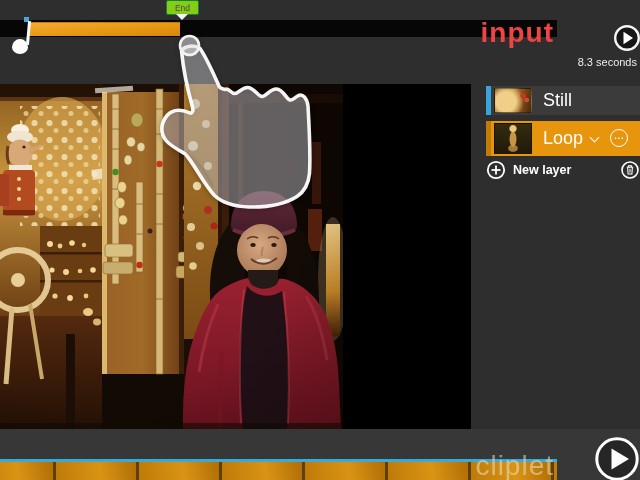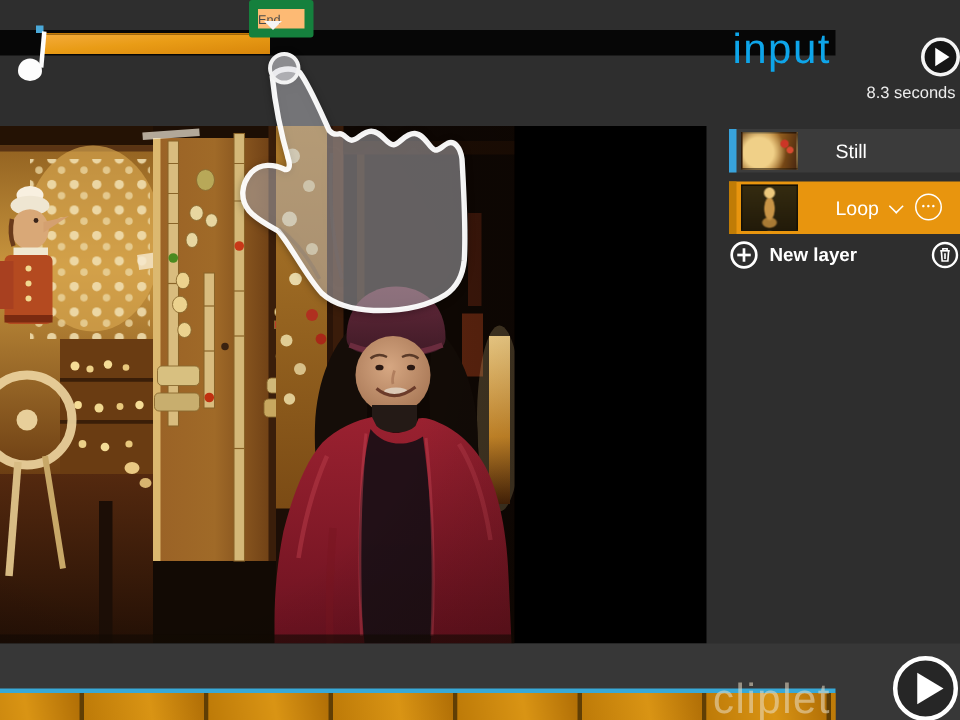--- a/index.html
+++ b/index.html
@@ -6,35 +6,35 @@
   .stage{
     position:relative;width:640px;height:480px;overflow:hidden;
     background:#2e2e2e;font-family:"Liberation Sans",sans-serif;
     -webkit-user-select:none;user-select:none;
   }
   .abs{position:absolute;}
 
   
   .top-track{left:0;top:20px;width:557px;height:17px;background:#060606;}
   .input-label{
-    top:16px;right:86px;font-size:28px;line-height:34px;font-weight:400;
-    color:#0ea5e9;letter-spacing:1px;z-index:5;
+    top:16px;right:86px;font-size:28px;line-height:34px;font-weight:700;
+    color:#ef4444;letter-spacing:1px;z-index:5;
   }
   .trim-bar{
     left:28px;top:22px;width:152px;height:13px;z-index:6;
     background:linear-gradient(to bottom right,#f4ab3a 0%,#e99c16 45%,#d8860a 100%);
     border-top:1px solid #c47a06;
   }
   .trim-start-handle{left:24px;top:17px;width:5px;height:5px;background:#4aa9d9;z-index:7;}
   .note-stem{left:27px;top:21px;width:3px;height:24px;background:#fdfdfd;transform:rotate(5deg);z-index:7;}
   .note-ball{left:12px;top:39px;width:16px;height:15px;background:#fdfdfd;border-radius:50% 50% 50% 50%/55% 55% 45% 45%;z-index:7;}
   .end-tooltip{
     left:166px;top:0;width:31px;height:13px;z-index:30;
-    background:#fdba74;border:6px solid #15803d;border-radius:2px;
-    display:flex;align-items:center;justify-content:flex-start;
+    background:#84cc16;border:1px solid #15803d;border-radius:2px;
+    display:flex;align-items:center;justify-content:center;
     font-size:8.5px;color:#4a4a4a;
   }
   .end-tooltip-arrow{
     left:176px;top:14px;width:0;height:0;z-index:30;
     border-left:6px solid transparent;border-right:6px solid transparent;
     border-top:6px solid #f4f4f4;
   }
   .duration-label{top:56px;right:3px;font-size:11px;color:#ececec;z-index:5;}
   .play-top{left:612px;top:23px;z-index:5;}
 
@@ -62,21 +62,21 @@
       linear-gradient(100deg,#6a3c12,#b87c2e 45%,#7a4a16 75%,#4a2810);
   }
   .thumb-loop{
     width:36px;height:29px;
     background:
       radial-gradient(circle at 50% 16%, #ecc87c 0 3px, transparent 4.2px),
       radial-gradient(ellipse 5px 11px at 50% 52%, #c89446 0 60%, transparent 78%),
       radial-gradient(ellipse 7px 5px at 50% 84%, #a87a34 0 60%, transparent 78%),
       linear-gradient(#342b10,#221a09);
   }
-  .row-label{margin-left:25px;font-size:13px;color:#fff;}
+  .row-label{margin-left:11px;font-size:18px;color:#fff;}
   .chevron-down{
     width:6px;height:6px;margin-left:8px;margin-top:-3px;
     border-right:1.6px solid #fff;border-bottom:1.6px solid #fff;
     transform:rotate(45deg);
   }
   .menu-btn{
     position:absolute;left:124px;top:8px;width:18px;height:18px;border-radius:50%;
     border:1.6px solid #fff;display:flex;align-items:center;justify-content:center;
     color:#fff;font-size:6px;letter-spacing:1.2px;line-height:1;padding-left:1px;box-sizing:border-box;
   }

